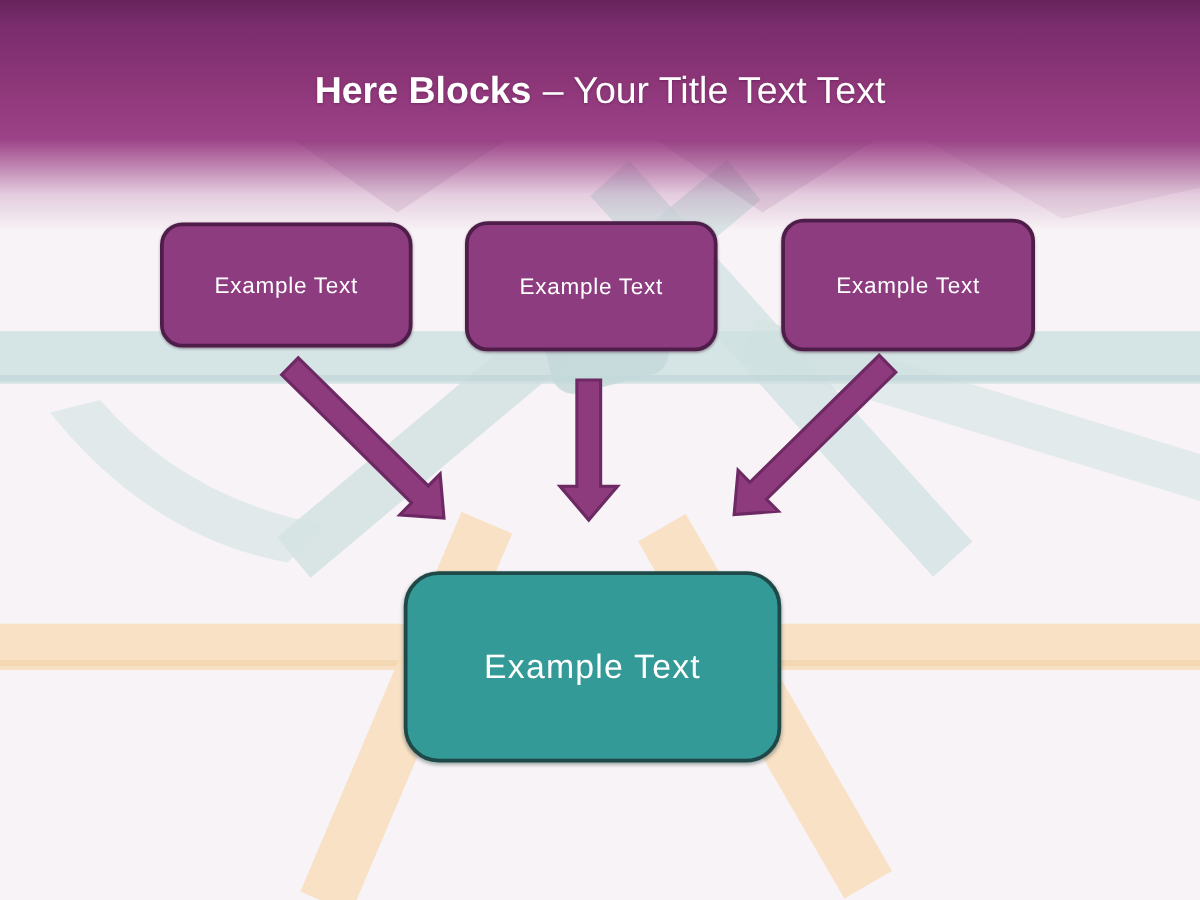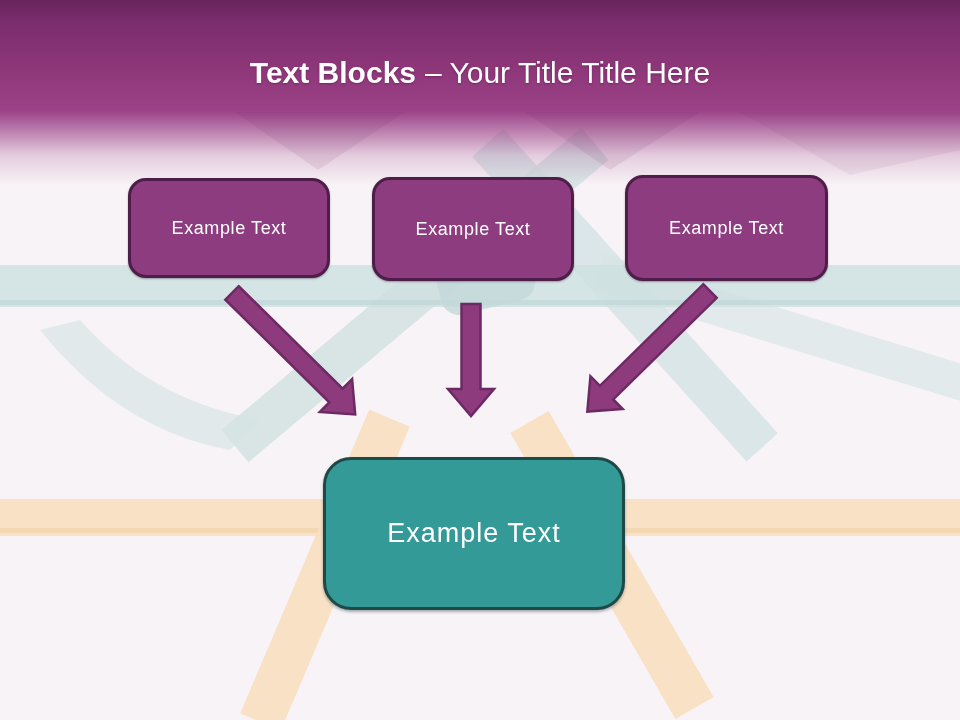--- a/index.html
+++ b/index.html
@@ -105,21 +105,21 @@
     </g>
   </svg>
 
   <div class="header">
     <svg class="header-chevrons" viewBox="0 0 960 185" aria-hidden="true">
       <polygon points="235,112 405,112 318,170" fill="#6d2963" opacity="0.10"></polygon>
       <polygon points="525,112 700,112 610,170" fill="#6d2963" opacity="0.10"></polygon>
       <polygon points="740,112 960,112 960,150 850,175" fill="#6d2963" opacity="0.07"></polygon>
     </svg>
     <div class="slide-title">
-      <span class="t-bold">Text Blocks</span><span class="t-rest">– Your Title Title Here</span>
+      <span class="t-bold">Here Blocks</span><span class="t-rest">– Your Title Text Text</span>
     </div>
   </div>
 
   <div class="shapes">
 
     <div class="src-box src-box-1">
       <span>Example Text</span>
     </div>
     <div class="src-box src-box-2">
       <span>Example Text</span>

